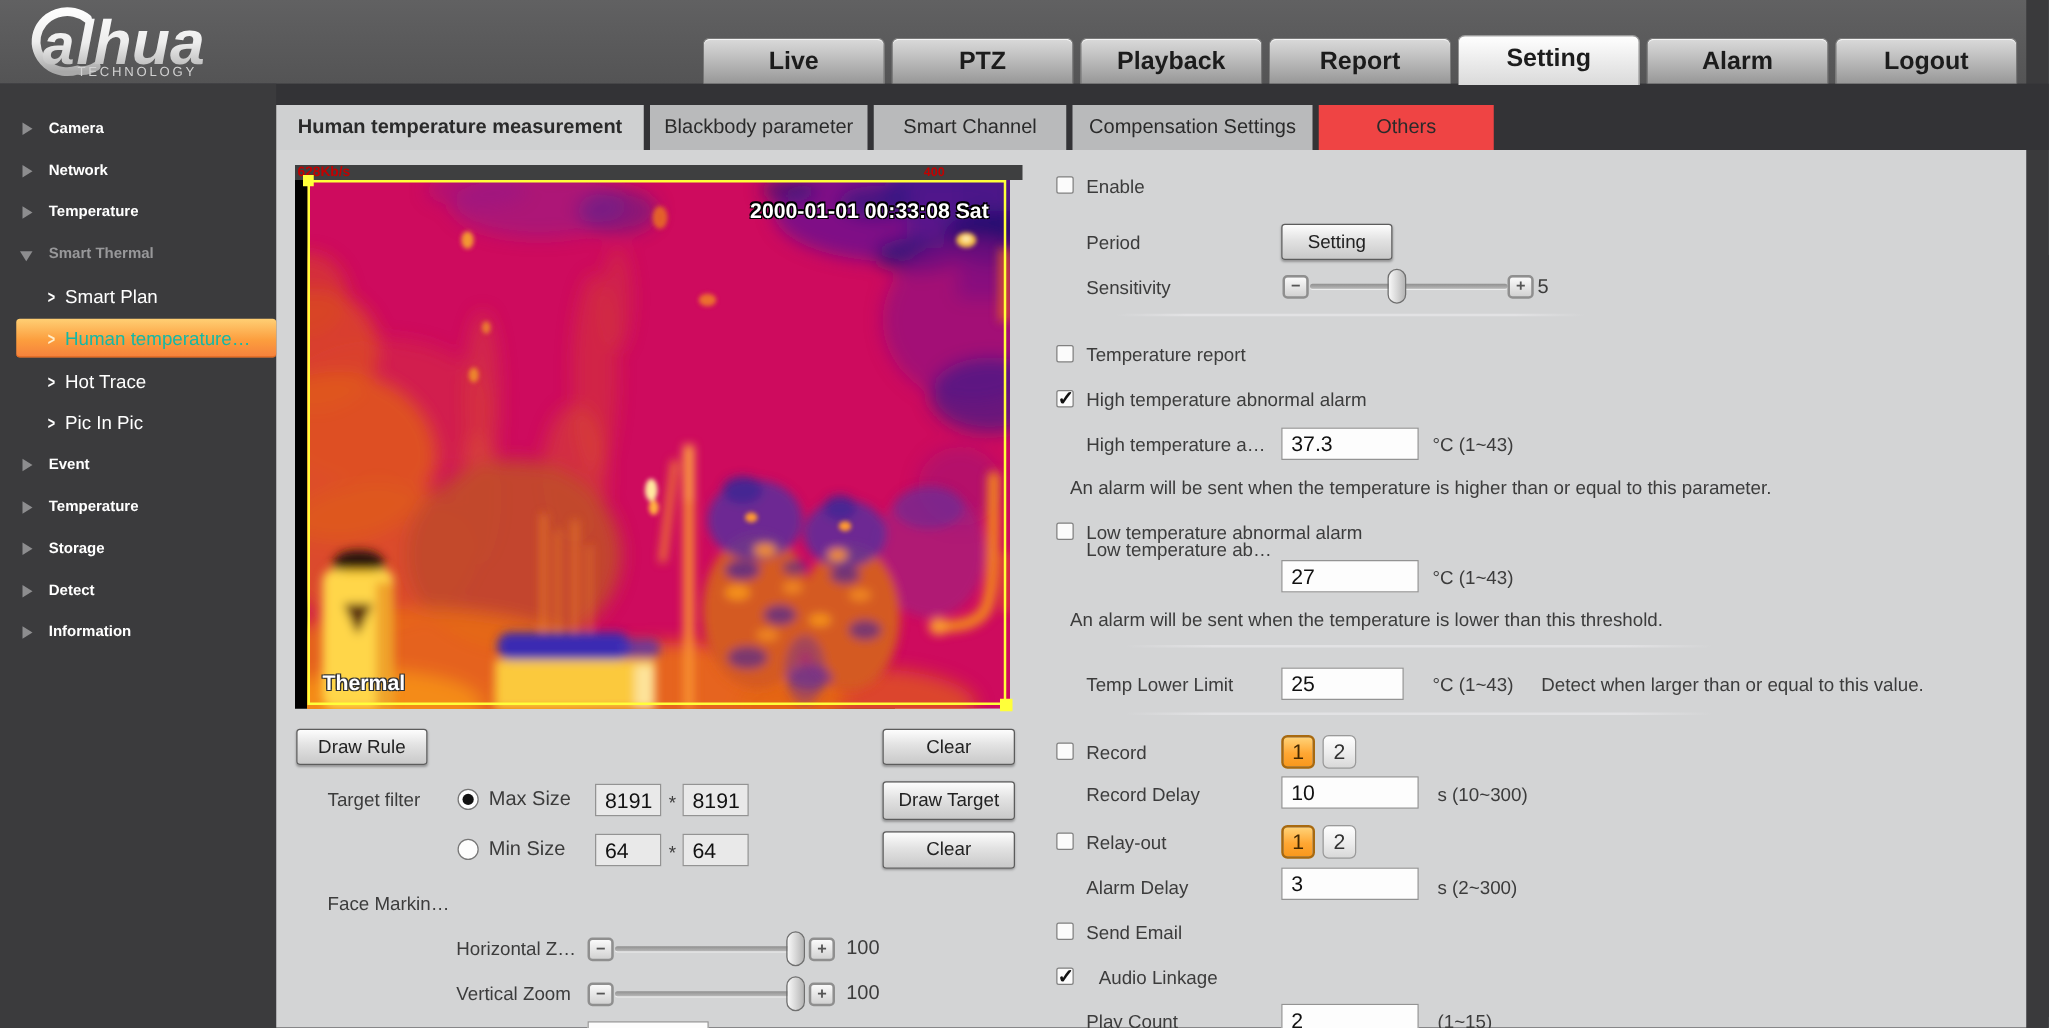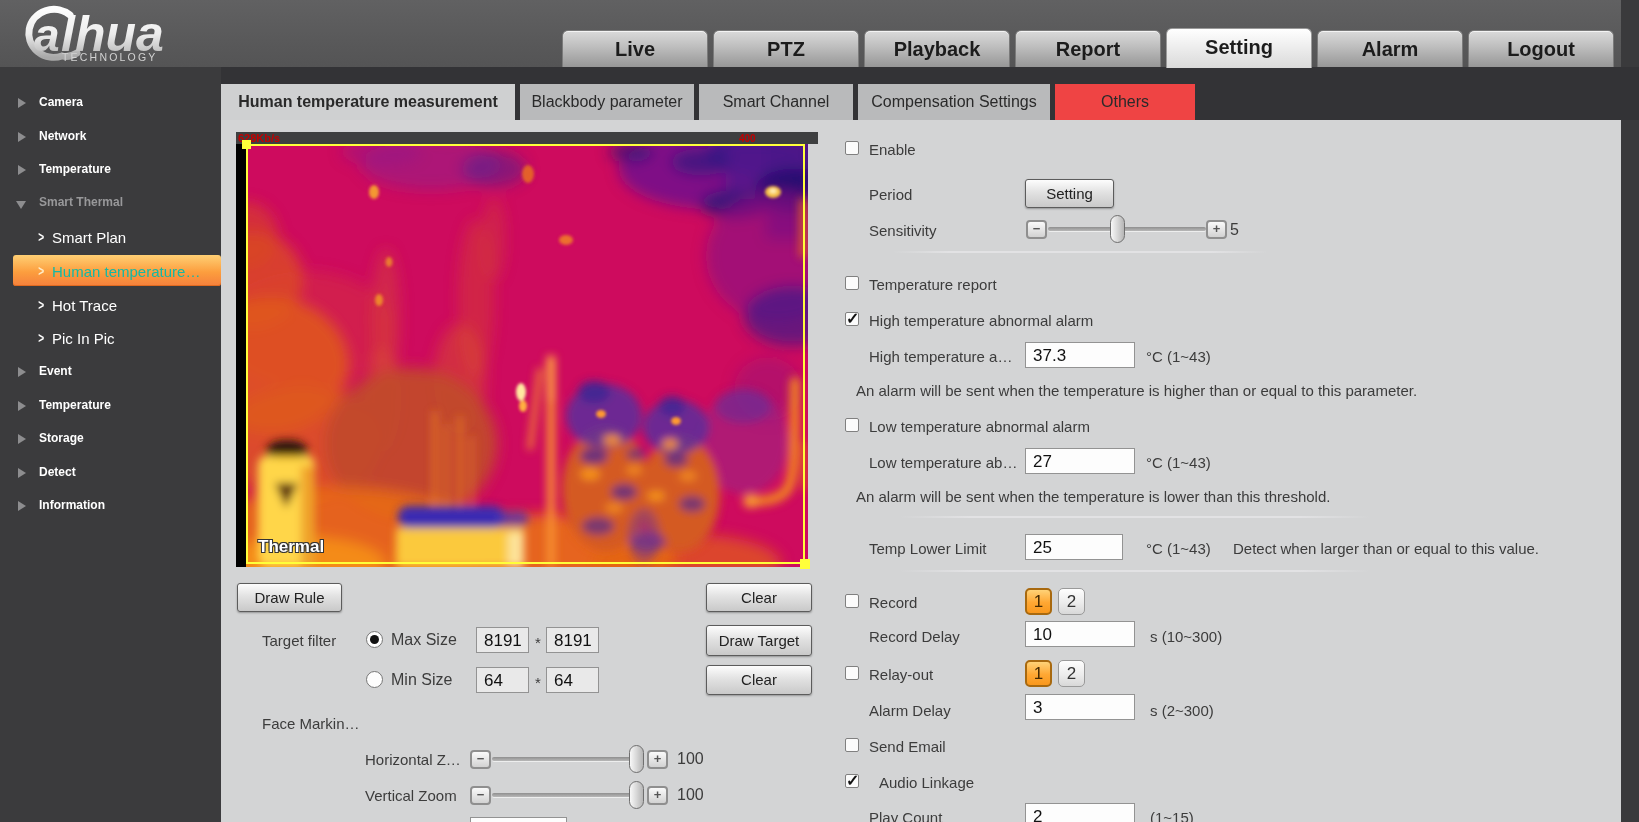--- a/index.html
+++ b/index.html
@@ -259,20 +259,21 @@
       <ellipse cx="128" cy="48" rx="5" ry="7" fill="#f6a030" opacity="0.95"></ellipse>
       <ellipse cx="133" cy="156" rx="4" ry="6" fill="#f09028" opacity="0.9"></ellipse>
       <ellipse cx="143" cy="118" rx="3.5" ry="5" fill="#ef8a2a" opacity="0.85"></ellipse>
       <ellipse cx="282" cy="30" rx="6" ry="9" fill="#e86a24" opacity="0.9"></ellipse>
       <ellipse cx="355" cy="270" rx="5" ry="4" fill="#ff9a30"></ellipse>
       <ellipse cx="430" cy="277" rx="5" ry="4" fill="#ff9a30"></ellipse>
     </g>
   </svg>
   </div>
 
+  <div class="abs" style="left:120px;top:27px;width:435px;text-align:right;font-size:17px;font-weight:bold;color:#fff;text-shadow:-1px -1px 0 #000,1px -1px 0 #000,-1px 1px 0 #000,1px 1px 0 #000;">2000-01-01 00:33:08 Sat</div>
 
   <div class="abs" style="left:22px;top:405px;font-size:17px;font-weight:bold;color:#fff;text-shadow:-1px -1px 0 #333,1px -1px 0 #333,-1px 1px 0 #333,1px 1px 0 #333;">Thermal</div>
 
   <div class="abs" style="left:10px;top:12px;width:559px;height:420px;border:2px solid #ffff3a;"></div>
   <div class="abs" style="left:6px;top:8px;width:9px;height:9px;background:#ffff3a;"></div>
   <div class="abs" style="left:564px;top:427px;width:10px;height:10px;background:#ffff3a;"></div>
 </div>
 
 <div class="btn" style="left:237px;top:583px;width:105px;height:29px;line-height:27px;">Draw Rule</div>
 <div class="btn" style="left:706px;top:583px;width:106px;height:29px;line-height:27px;">Clear</div>
@@ -325,21 +326,21 @@
     <span class="chk">✓</span>
   </div>
 <div class="lbl" style="left:869px;top:312px;">High temperature abnormal alarm</div>
 <div class="lbl" style="left:869px;top:348px;">High temperature a…</div>
 <div class="inp" style="left:1025px;top:342px;width:110px;height:26px;">37.3</div>
 <div class="lbl" style="left:1146px;top:348px;">°C (1~43)</div>
 <div class="lbl" style="left:856px;top:382px;">An alarm will be sent when the temperature is higher than or equal to this parameter.</div>
 
 <div class="cb" style="left:845px;top:418px;"></div>
 <div class="lbl" style="left:869px;top:418px;">Low temperature abnormal alarm</div>
-<div class="lbl" style="left:869px;top:454px;">Low temperature ab…</div>
+<div class="lbl" style="left:869px;top:432px;">Low temperature ab…</div>
 <div class="inp" style="left:1025px;top:448px;width:110px;height:26px;">27</div>
 <div class="lbl" style="left:1146px;top:454px;">°C (1~43)</div>
 <div class="lbl" style="left:856px;top:488px;">An alarm will be sent when the temperature is lower than this threshold.</div>
 
 <div class="sep" style="left:900px;top:516px;width:470px;"></div>
 <div class="lbl" style="left:869px;top:540px;">Temp Lower Limit</div>
 <div class="inp" style="left:1025px;top:534px;width:98px;height:26px;">25</div>
 <div class="lbl" style="left:1146px;top:540px;">°C (1~43)</div>
 <div class="lbl" style="left:1233px;top:540px;">Detect when larger than or equal to this value.</div>
 <div class="sep" style="left:900px;top:570px;width:470px;"></div>

